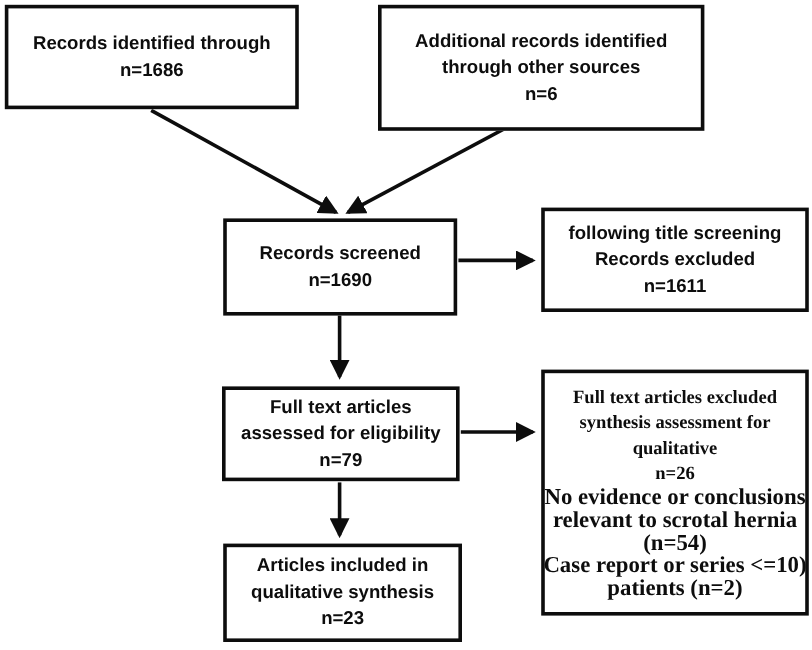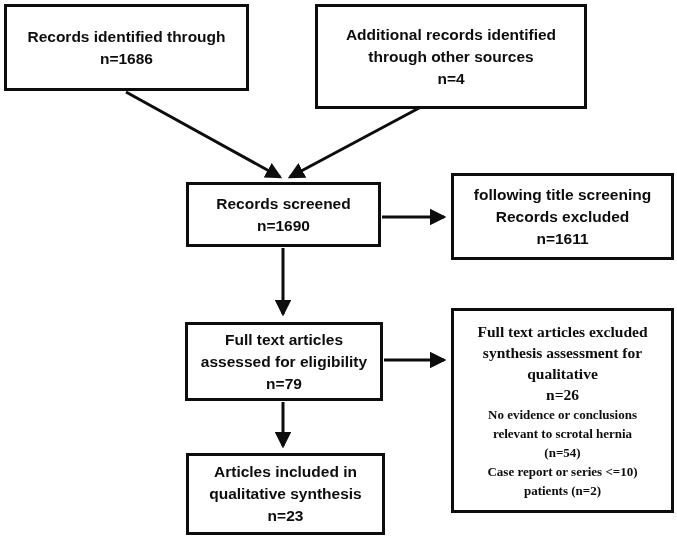--- a/index.html
+++ b/index.html
@@ -37,30 +37,30 @@
     font-size: 15.5px;
     line-height: 22px;
     padding: 2px 4px;
   }
   .flow-box .line {
     display: block;
     white-space: nowrap;
   }
   #box-records-identified   { left: 4px;   top: 4px;   width: 245px; height: 87px; }
   #box-additional-records   { left: 315px; top: 4px;   width: 272px; height: 105px; }
-  #box-records-screened     { left: 186px; top: 182px; width: 195px; height: 65px; }
+  #box-records-screened     { left: 186px; top: 182px; width: 195px; height: 81px; }
   #box-records-excluded     { left: 451px; top: 173px; width: 223px; height: 87px; }
   #box-fulltext-assessed    { left: 185px; top: 322px; width: 198px; height: 79px; }
   #box-fulltext-excluded    { left: 451px; top: 308px; width: 223px; height: 205px;
                               line-height: 21px; justify-content: center; font-family: Liberation Serif, serif; }
   #box-articles-included    { left: 186px; top: 453px; width: 199px; height: 82px; }
   #box-fulltext-excluded .subline {
     display: block;
     white-space: nowrap;
-    font-size: 13px;
+    font-size: 19px;
     line-height: 19px;
   }
 </style>
 </head>
 <body>
 
 <div class="canvas">
 
   <svg class="arrow-layer" viewBox="0 0 677 542" xmlns="http://www.w3.org/2000/svg">
     <defs>
@@ -77,21 +77,21 @@
   </svg>
 
   <div class="flow-box" id="box-records-identified">
     <span class="line">Records identified through</span>
     <span class="line">n=1686</span>
   </div>
 
   <div class="flow-box" id="box-additional-records">
     <span class="line">Additional records identified</span>
     <span class="line">through other sources</span>
-    <span class="line">n=4</span>
+    <span class="line">n=6</span>
   </div>
 
   <div class="flow-box" id="box-records-screened">
     <span class="line">Records screened</span>
     <span class="line">n=1690</span>
   </div>
 
   <div class="flow-box" id="box-records-excluded">
     <span class="line">following title screening</span>
     <span class="line">Records excluded</span>

